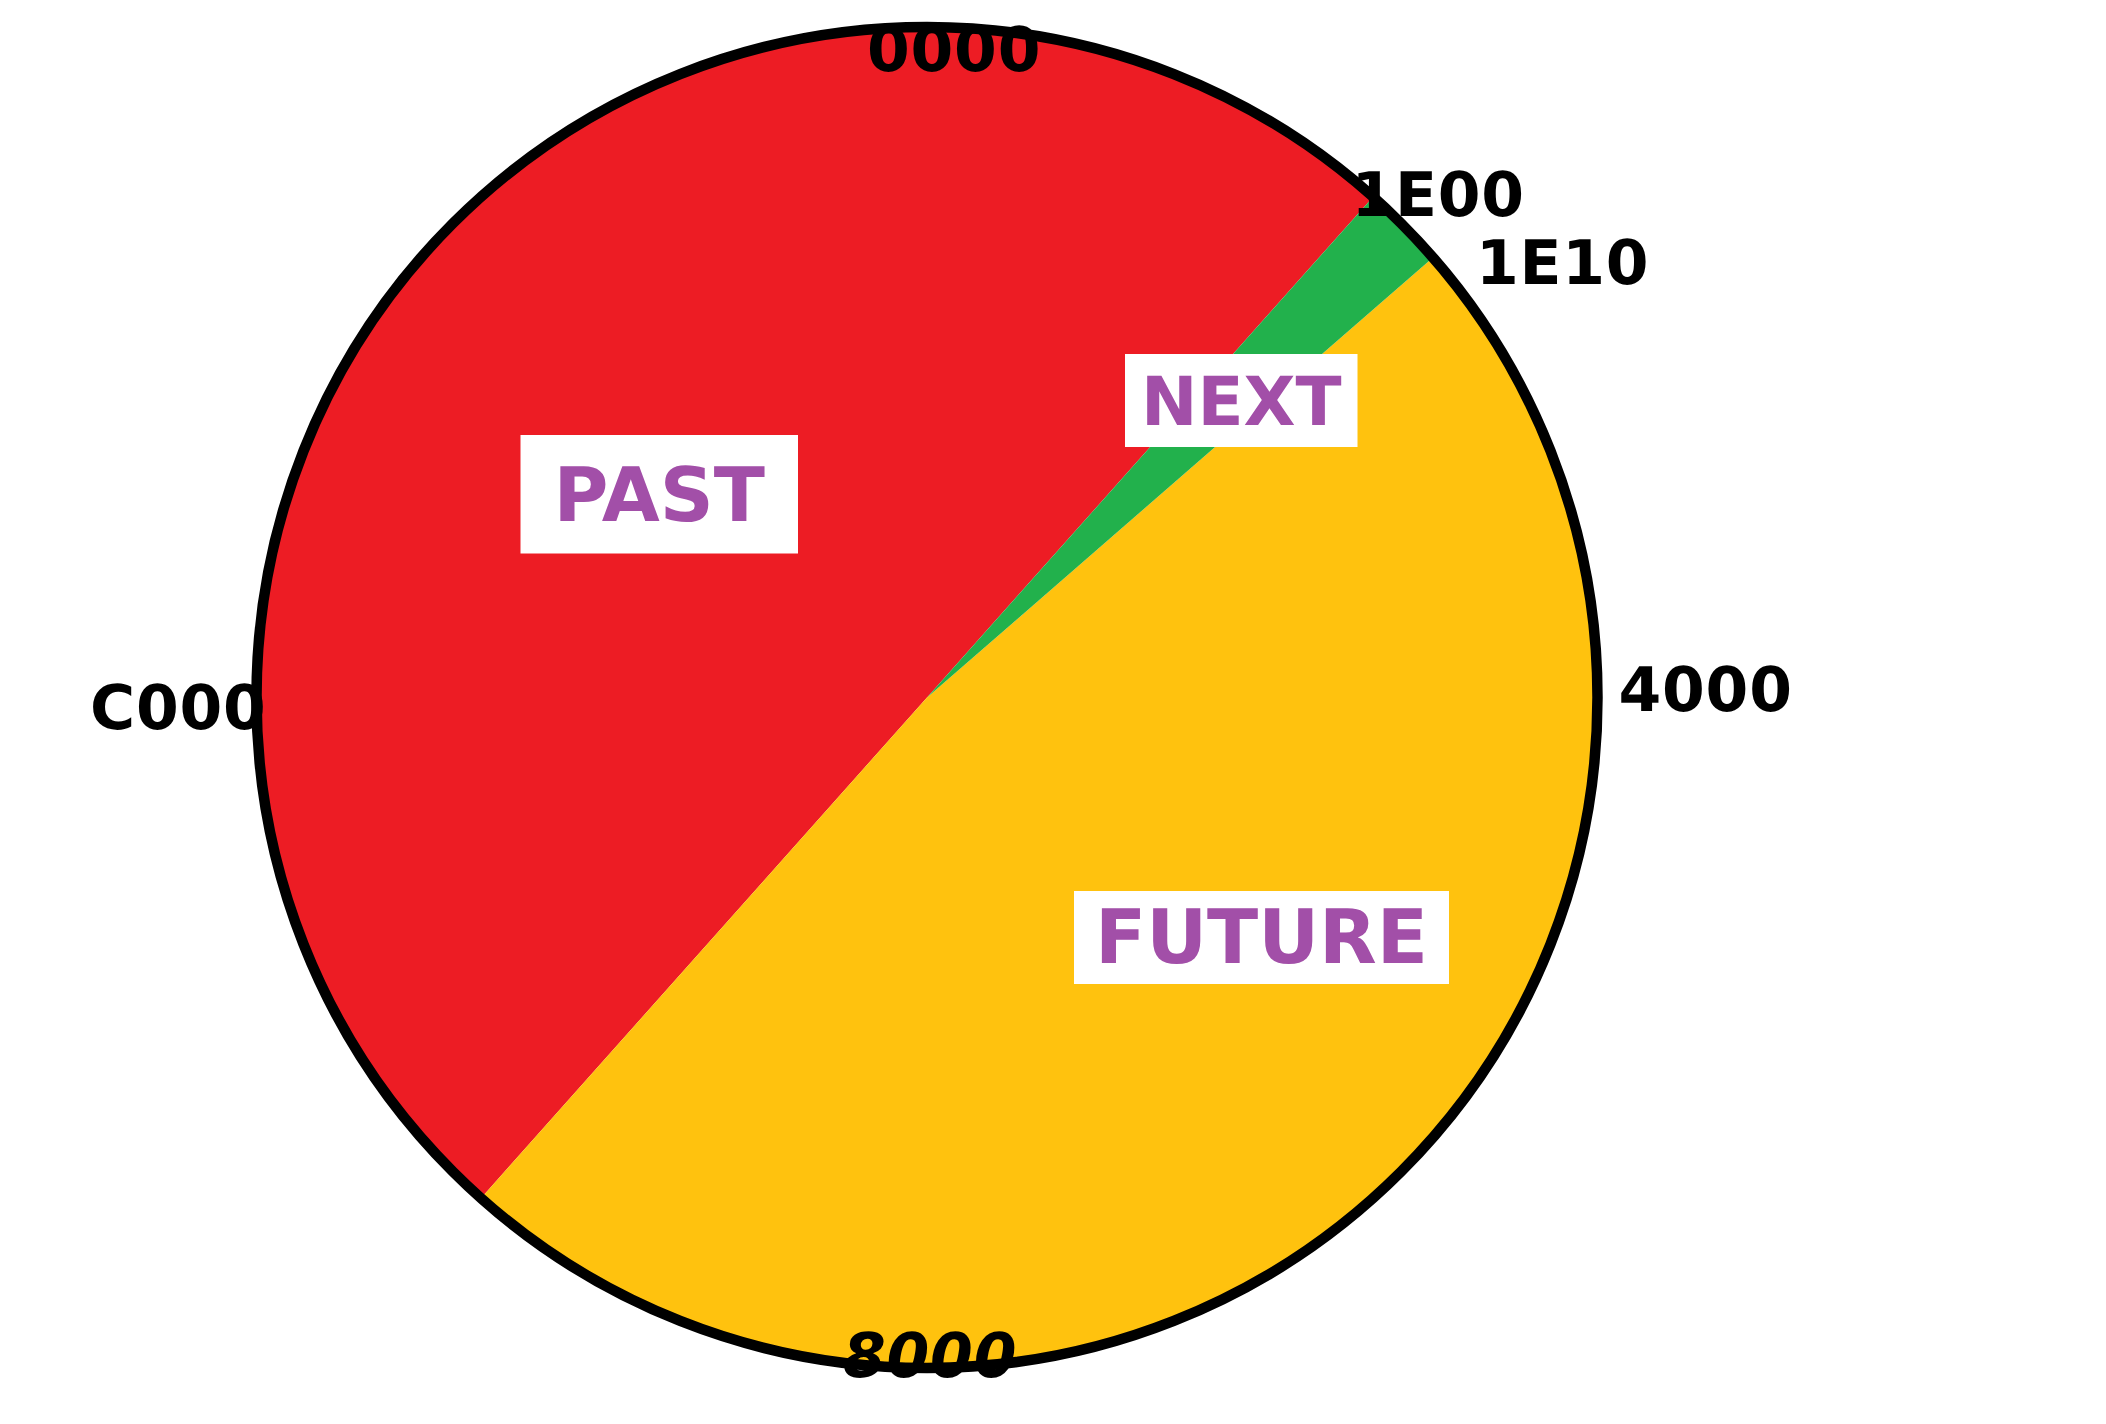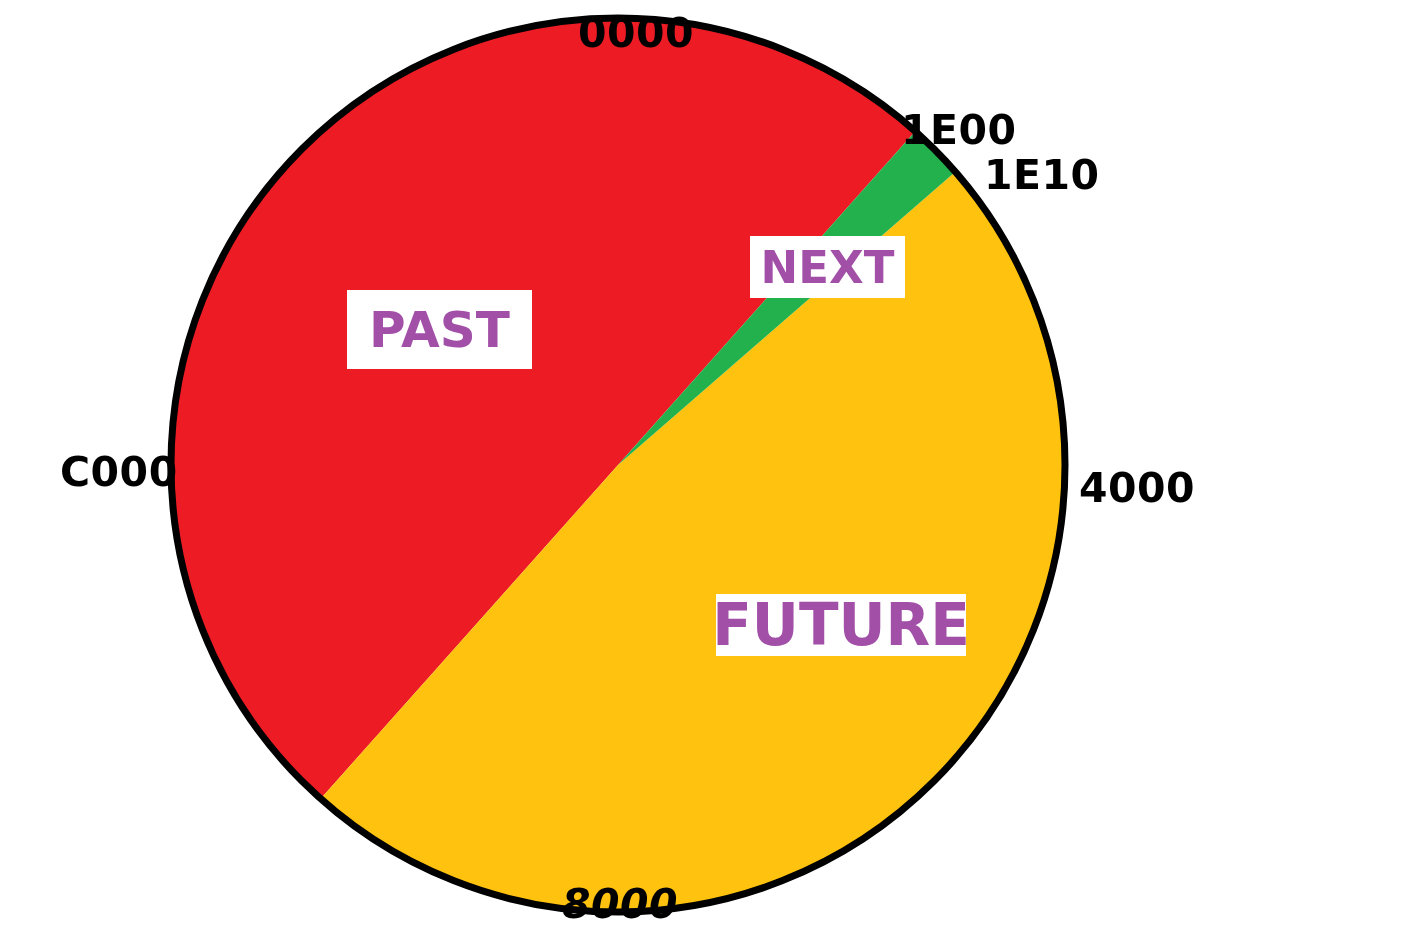--- a/index.html
+++ b/index.html
@@ -41,21 +41,21 @@
     font-size: 41px;
     letter-spacing: 0.5px;
     white-space: nowrap;
     line-height: 1;
     text-align: center;
   }
 
   .lbl-0000 { left: 578px;  top: 13px; }
   .lbl-1E00 { left: 881px;  top: 110px; margin-left: 20px; }
   .lbl-1E10 { left: 984px;  top: 155px; }
-  .lbl-4000 { left: 1079px; top: 468px; }
+  .lbl-4000 { left: 1079px; top: 440px; }
   .lbl-8000 { left: 562px;  top: 884px; font-style: italic; }
   .lbl-C000 { left: 60px;   top: 452px; }
 
   
   .plate {
     position: absolute;
     background: #ffffff;
     color: #a24fa8;
     font-family: "DejaVu Sans", sans-serif;
     font-weight: bold;
@@ -80,21 +80,21 @@
     width: 155px;
     height: 62px;
     font-size: 45px;
   }
 
   .plate-future {
     left: 716px;
     top: 594px;
     width: 250px;
     height: 62px;
-    font-size: 58px;
+    font-size: 50px;
   }
 </style>
 </head>
 <body>
 
 <div id="stage">
 
   <svg class="pie" viewBox="0 0 1404 949">
 
     <path fill="#ED1C24" d="M 618 465 L 320.64 798.75 A 447 447 0 0 1 915.36 131.25 Z"></path>

